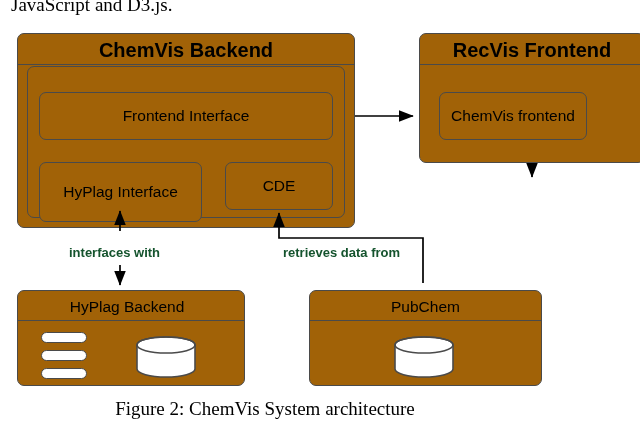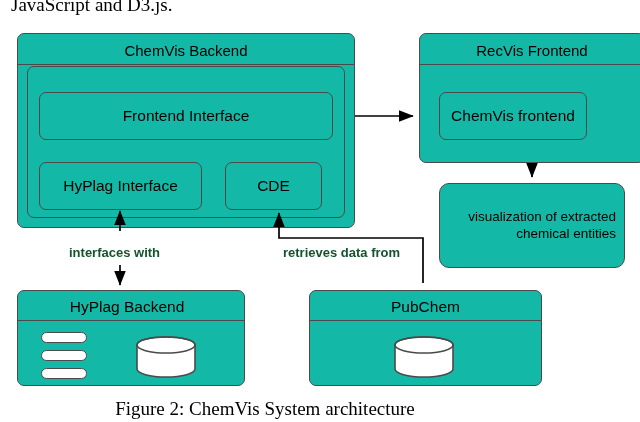--- a/index.html
+++ b/index.html
@@ -44,33 +44,33 @@
     font-size: 19px;
     color: #000;
     white-space: nowrap;
     overflow: hidden;
   }
 
   
   .box {
     box-sizing: border-box;
     border: 1.6px solid #4a4a4a;
-    background: #14b8a6;
+    background: #a16207;
     display: flex;
     align-items: center;
     justify-content: center;
-    text-align: right;
+    text-align: left;
     color: #000;
   }
   .rounded { border-radius: 7px; }
   .rounded-lg { border-radius: 10px; }
 
   .title-label {
-    font-weight: normal;
-    font-size: 15px;
+    font-weight: bold;
+    font-size: 20px;
   }
   .plain-label {
     font-size: 15.5px;
   }
   .small-label {
     font-size: 13.5px;
     line-height: 1.25;
   }
 
   
@@ -81,24 +81,24 @@
     left: 6px; top: 38px; width: 338px; height: 24px;
     display: flex; align-items: center; justify-content: center;
   }
   #chemvis-backend-inner {
     left: 16px; top: 66px; width: 318px; height: 152px;
   }
   #frontend-interface-box {
     left: 28px; top: 92px; width: 294px; height: 48px;
   }
   #hyplag-interface-box {
-    left: 28px; top: 162px; width: 163px; height: 48px;
+    left: 28px; top: 162px; width: 163px; height: 60px;
   }
   #cde-box {
-    left: 214px; top: 162px; width: 97px; height: 48px;
+    left: 214px; top: 162px; width: 108px; height: 48px;
   }
 
   #recvis-frontend-box {
     left: 408px; top: 33px; width: 226px; height: 130px;
   }
   #recvis-frontend-title {
     left: 408px; top: 38px; width: 226px; height: 24px;
     display: flex; align-items: center; justify-content: center;
   }
   #chemvis-frontend-box {
@@ -189,21 +189,20 @@
   <div class="abs box rounded" id="chemvis-backend-inner"></div>
   <div class="abs box rounded plain-label" id="frontend-interface-box">Frontend Interface</div>
   <div class="abs box rounded plain-label" id="hyplag-interface-box">HyPlag Interface</div>
   <div class="abs box rounded plain-label" id="cde-box">CDE</div>
 
   <div class="abs box rounded" id="recvis-frontend-box"></div>
   <div class="abs divider" id="recvis-divider"></div>
   <div class="abs title-label" id="recvis-frontend-title">RecVis Frontend</div>
   <div class="abs box rounded plain-label" id="chemvis-frontend-box">ChemVis frontend</div>
 
-  <div class="abs box rounded-lg small-label" id="visualization-box">visualization of extracted chemical entities</div>
 
   <div class="abs box rounded" id="hyplag-backend-box"></div>
   <div class="abs divider" id="hyplag-divider"></div>
   <div class="abs plain-label" id="hyplag-backend-title">HyPlag Backend</div>
   <div class="abs bar" id="bar1"></div>
   <div class="abs bar" id="bar2"></div>
   <div class="abs bar" id="bar3"></div>
   <div class="abs cyl" id="cyl-hyplag">
     <svg width="62" height="42" viewBox="0 0 62 42">
       <ellipse cx="31" cy="9" rx="29" ry="8" fill="#fff" stroke="#4a4a4a" stroke-width="1.6"></ellipse>

